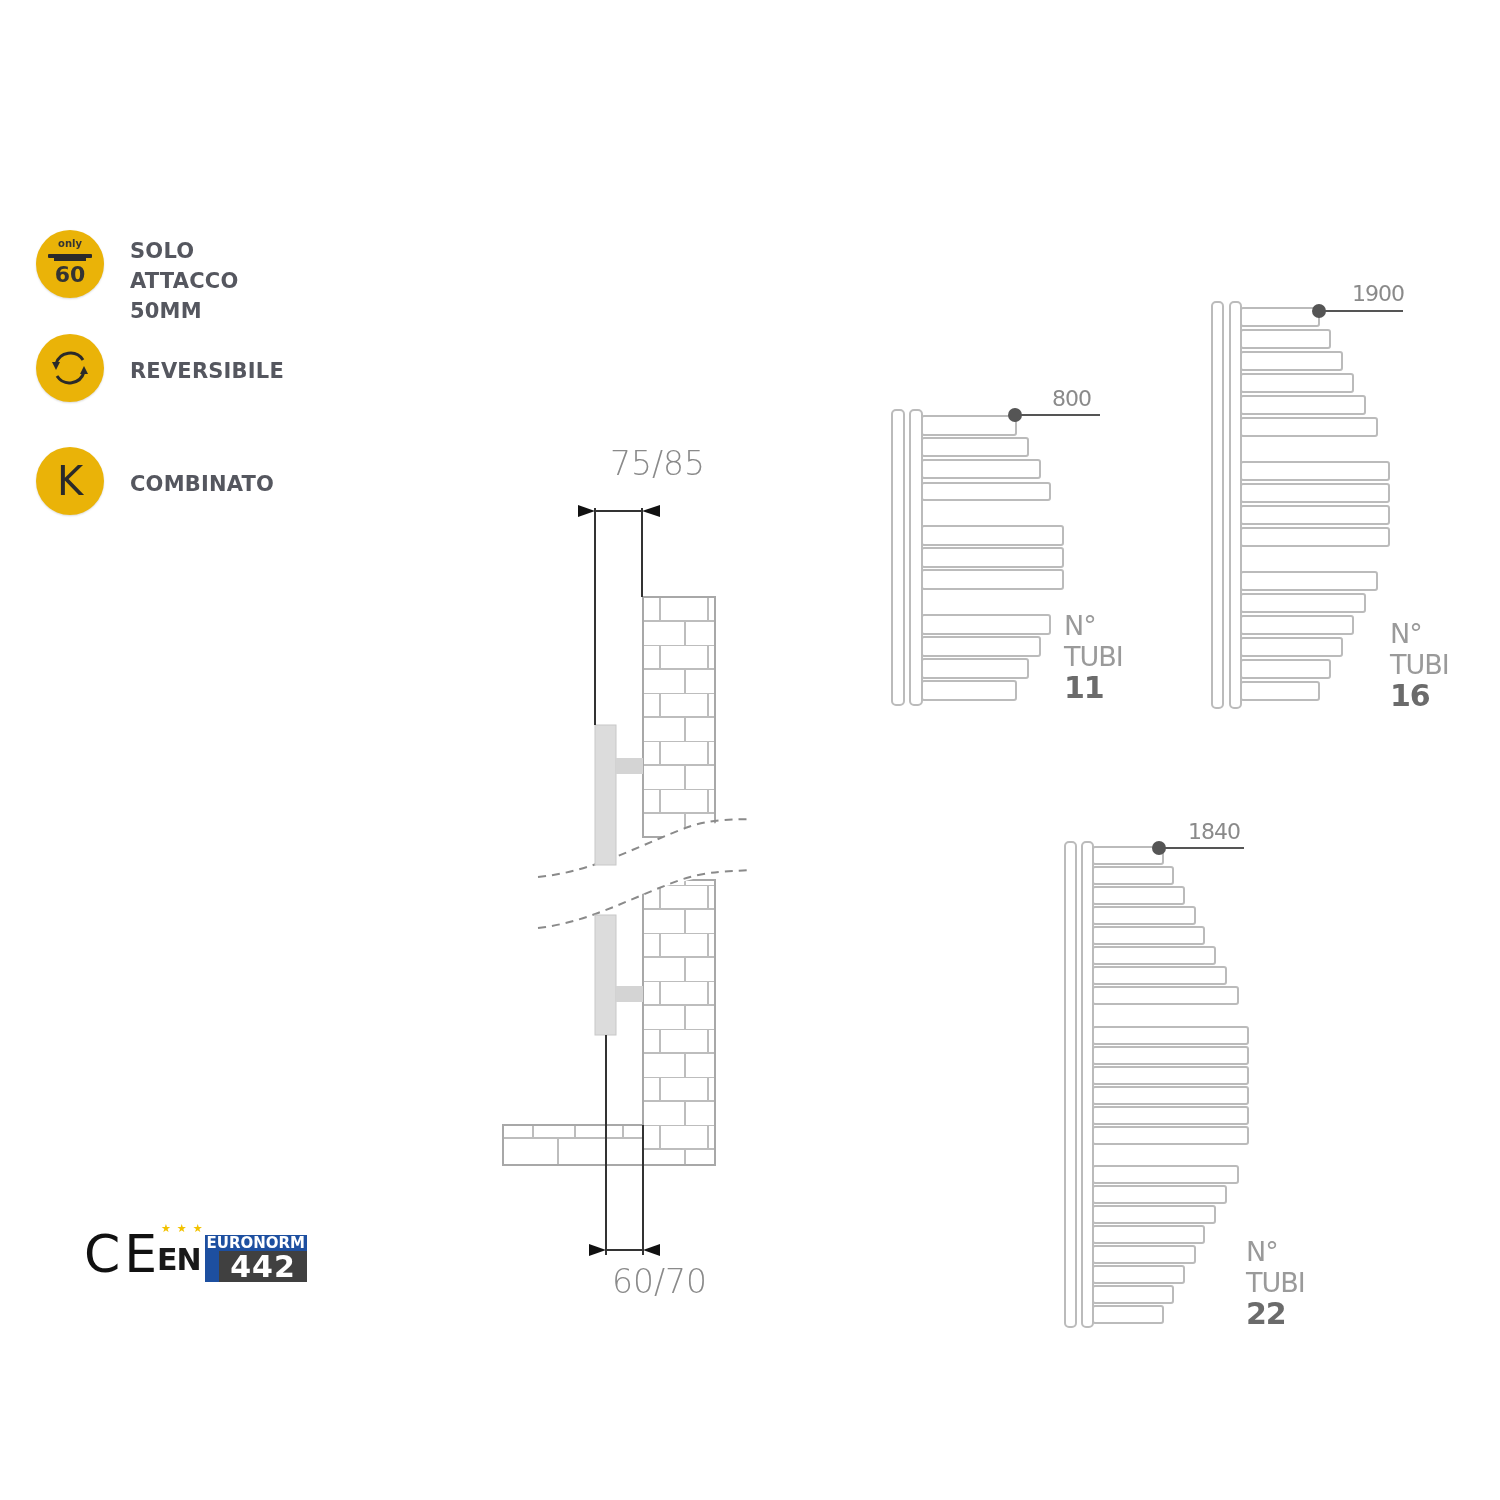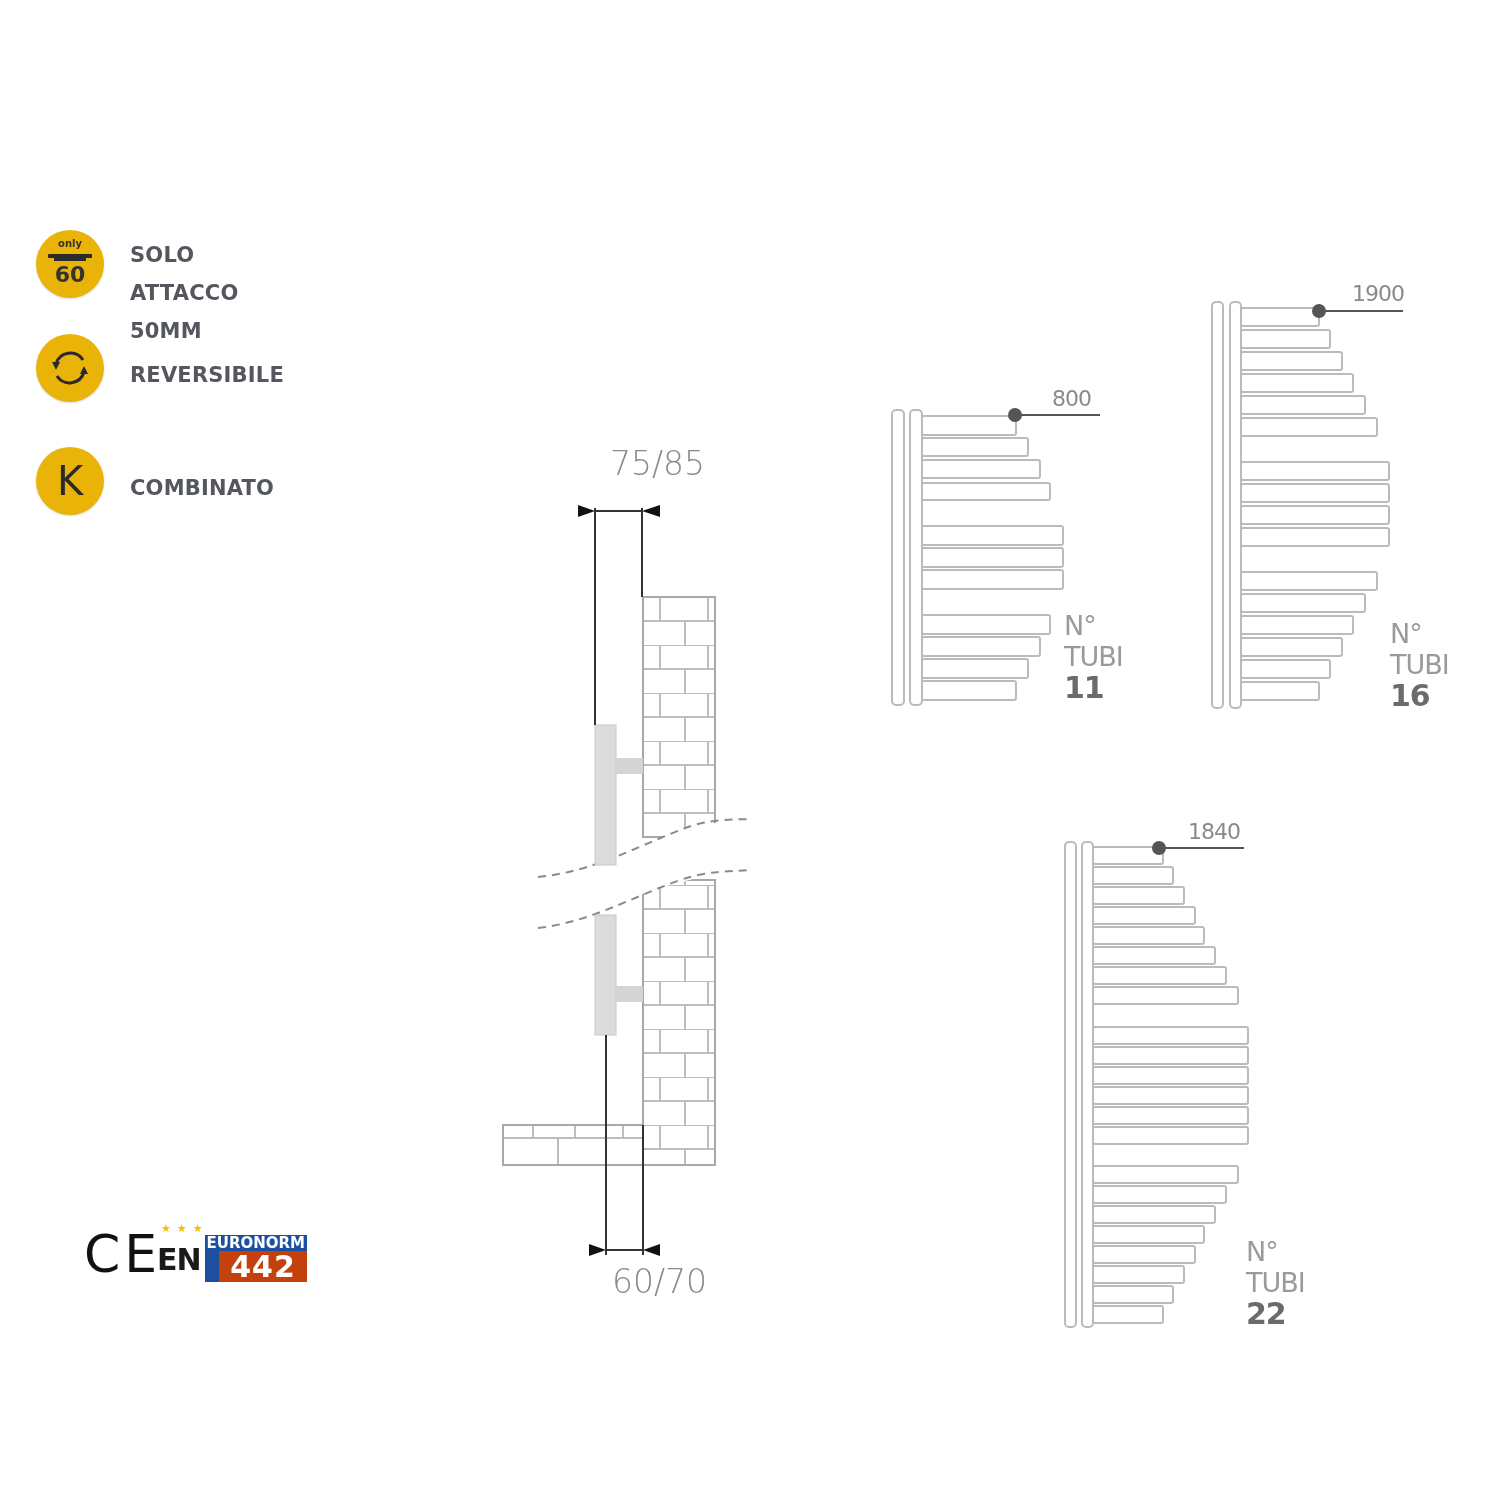--- a/index.html
+++ b/index.html
@@ -1,28 +1,28 @@
 <!DOCTYPE html>
 <html><head>
 <meta charset="utf-8">
 <style>
   html, body { margin:0; padding:0; background:#ffffff; }
   body { width:1500px; height:1500px; position:relative; overflow:hidden; font-family:"Liberation Sans", sans-serif; }
   .feature { position:absolute; left:36px; display:flex; align-items:center; }
   .badge { width:68px; height:68px; border-radius:50%; background:#eab308; position:relative; box-shadow:0 1px 2px rgba(0,0,0,0.15); display:flex; align-items:center; justify-content:center; color:#2a2a2a; }
-  .feature-label { position:absolute; left:94px; font-family:"DejaVu Sans", sans-serif; font-weight:bold; font-size:21px; color:#55575f; line-height:38px; letter-spacing:0.2px; white-space:pre-line; }
+  .feature-label { position:absolute; left:94px; font-family:"DejaVu Sans", sans-serif; font-weight:bold; font-size:21px; color:#55575f; line-height:30px; letter-spacing:0.2px; white-space:pre-line; }
   .only-top { position:absolute; top:8px; left:0; right:0; text-align:center; font-size:10px; font-weight:bold; font-family:"DejaVu Sans", sans-serif; color:#333; }
   .only-num { position:absolute; top:32px; left:0; right:0; text-align:center; font-size:22px; font-weight:bold; font-family:"DejaVu Sans", sans-serif; color:#333; }
   .k-letter { font-size:40px; font-family:"DejaVu Sans", sans-serif; color:#2a2a2a; }
   .ce { position:absolute; left:36px; top:1228px; font-family:"DejaVu Sans", sans-serif; font-size:52px; color:#111; letter-spacing:4px; line-height:52px;margin-left:48px; }
   .en-logo { position:absolute; left:157px; top:1222px; width:150px; height:62px; }
   .en-text { position:absolute; left:0; top:20px; font-family:"DejaVu Sans", sans-serif; font-weight:bold; font-size:30px; color:#1a1a1a; letter-spacing:-1px; }
   .en-blue { position:absolute; left:48px; top:13px; width:102px; height:16px; background:#1d4fa0; color:#fff; font-family:"DejaVu Sans", sans-serif; font-weight:bold; font-size:15px; line-height:16px; text-align:right; padding-right:2px; box-sizing:border-box; }
   .en-blue-left { position:absolute; left:48px; top:13px; width:14px; height:47px; background:#1d4fa0; }
-  .en-red { position:absolute; left:62px; top:29px; width:88px; height:31px; background:#c2410c; color:#fff; font-family:"DejaVu Sans", sans-serif; font-weight:bold; font-size:30px; line-height:31px; text-align:center; letter-spacing:1px; }
+  .en-red { position:absolute; left:62px; top:29px; width:88px; height:31px; background:#404040; color:#fff; font-family:"DejaVu Sans", sans-serif; font-weight:bold; font-size:30px; line-height:31px; text-align:center; letter-spacing:1px; }
   .en-stars { position:absolute; left:4px; top:0; color:#f2c200; font-size:11px; letter-spacing:6px; }
   .dim { position:absolute; font-family:"DejaVu Sans", sans-serif; font-size:33px; color:#8a8a8a; font-weight:200; }
   .rad-label { position:absolute; font-family:"DejaVu Sans", sans-serif; color:#9a9a9a; font-size:27px; line-height:31px; letter-spacing:-1px; }
   .rad-num { font-weight:bold; color:#6b6b6b; font-size:30px; }
   .rad-w { position:absolute; font-family:"DejaVu Sans", sans-serif; color:#8a8a8a; font-size:22px; letter-spacing:-1px; }
   svg { position:absolute; left:0; top:0; }
 </style>
 </head>
 <body>
 

